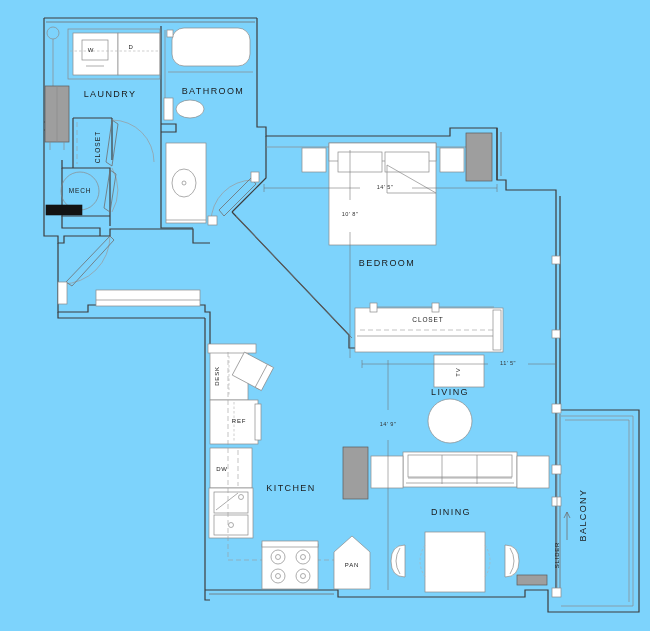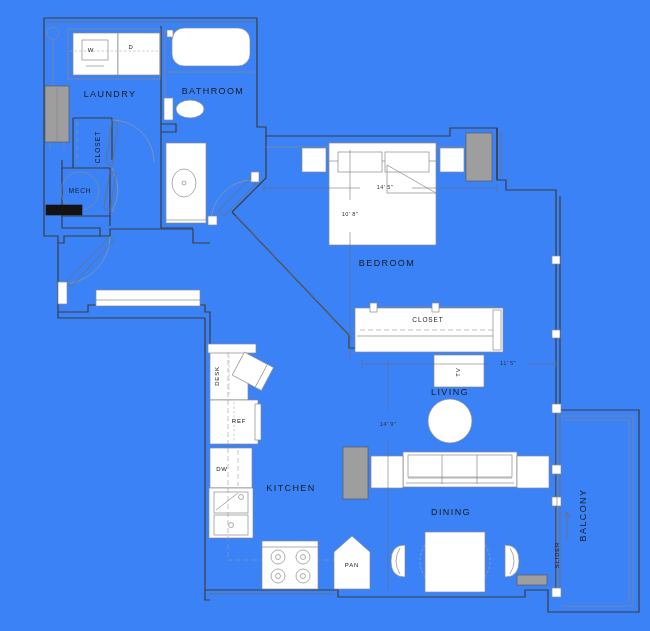--- a/index.html
+++ b/index.html
@@ -8,21 +8,21 @@
     padding: 0;
     background: #ffffff;
   }
   body {
     font-family: "Liberation Sans", sans-serif;
   }
   #plan-root {
     position: relative;
     width: 650px;
     height: 631px;
-    background: #3b82f6;
+    background: #7dd3fc;
     overflow: hidden;
   }
   #plan-svg {
     display: block;
     width: 650px;
     height: 631px;
   }
   .room-label {
     font-family: "Liberation Sans", sans-serif;
     font-size: 9px;

